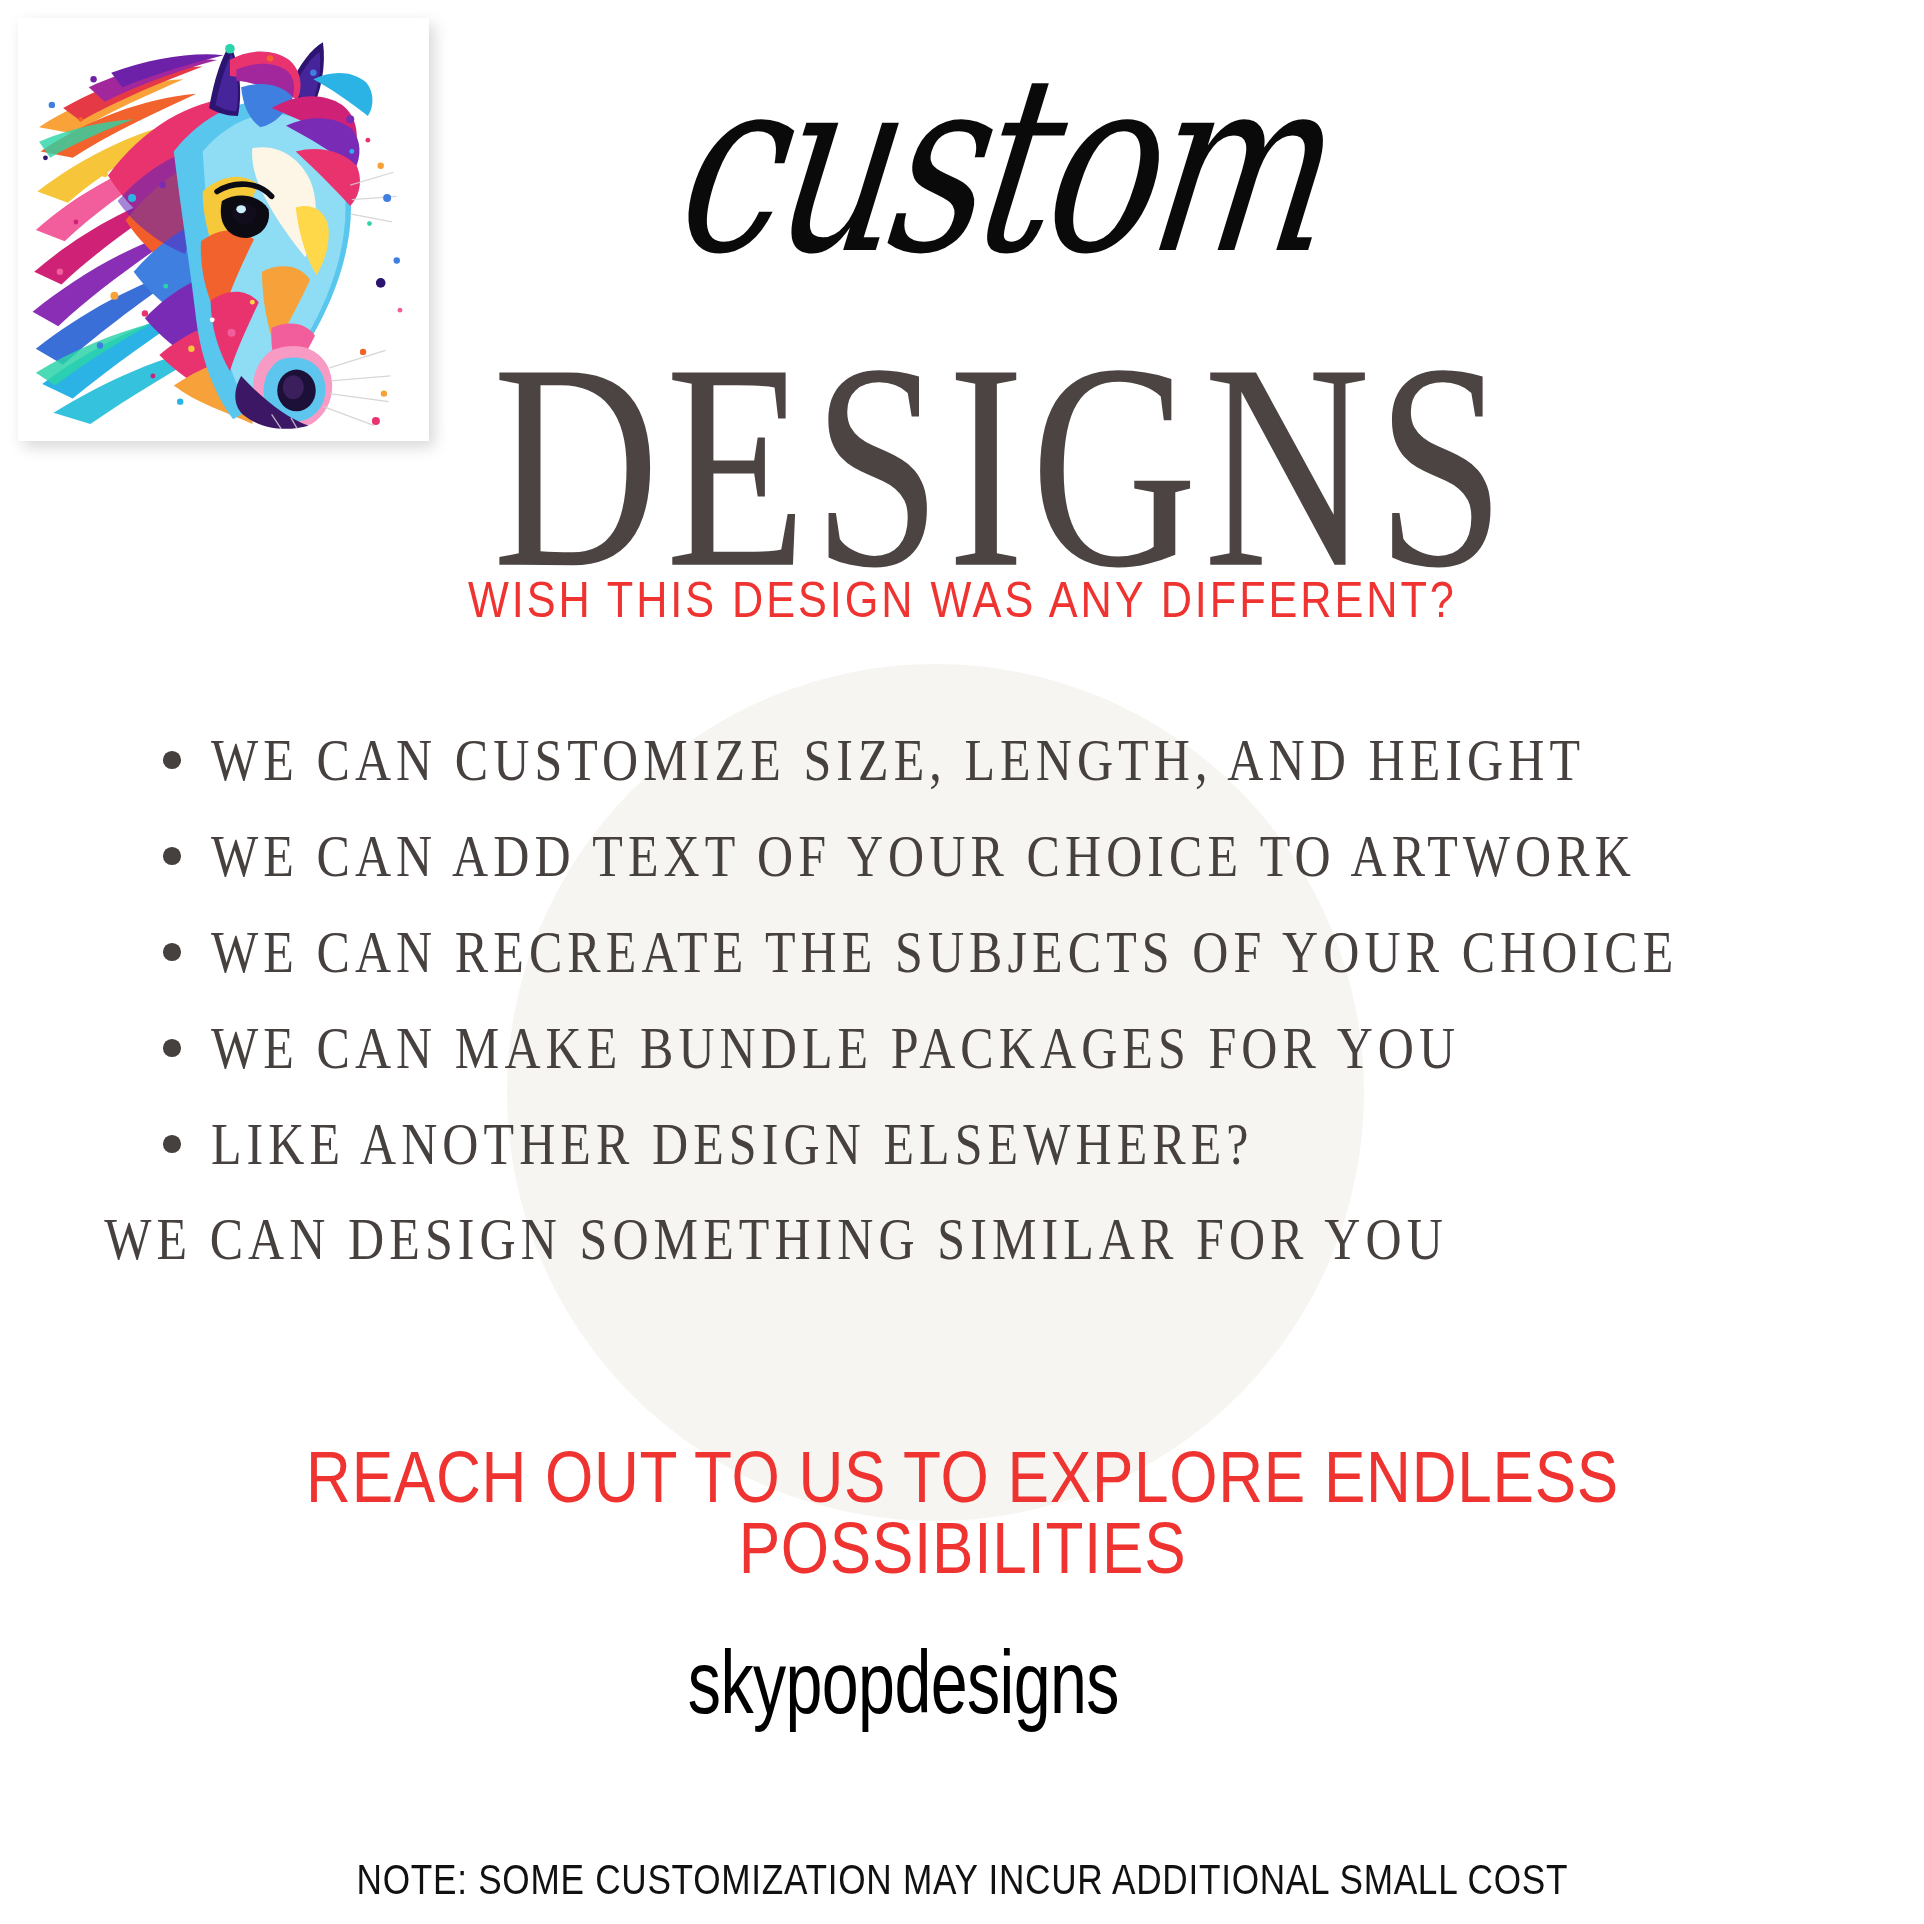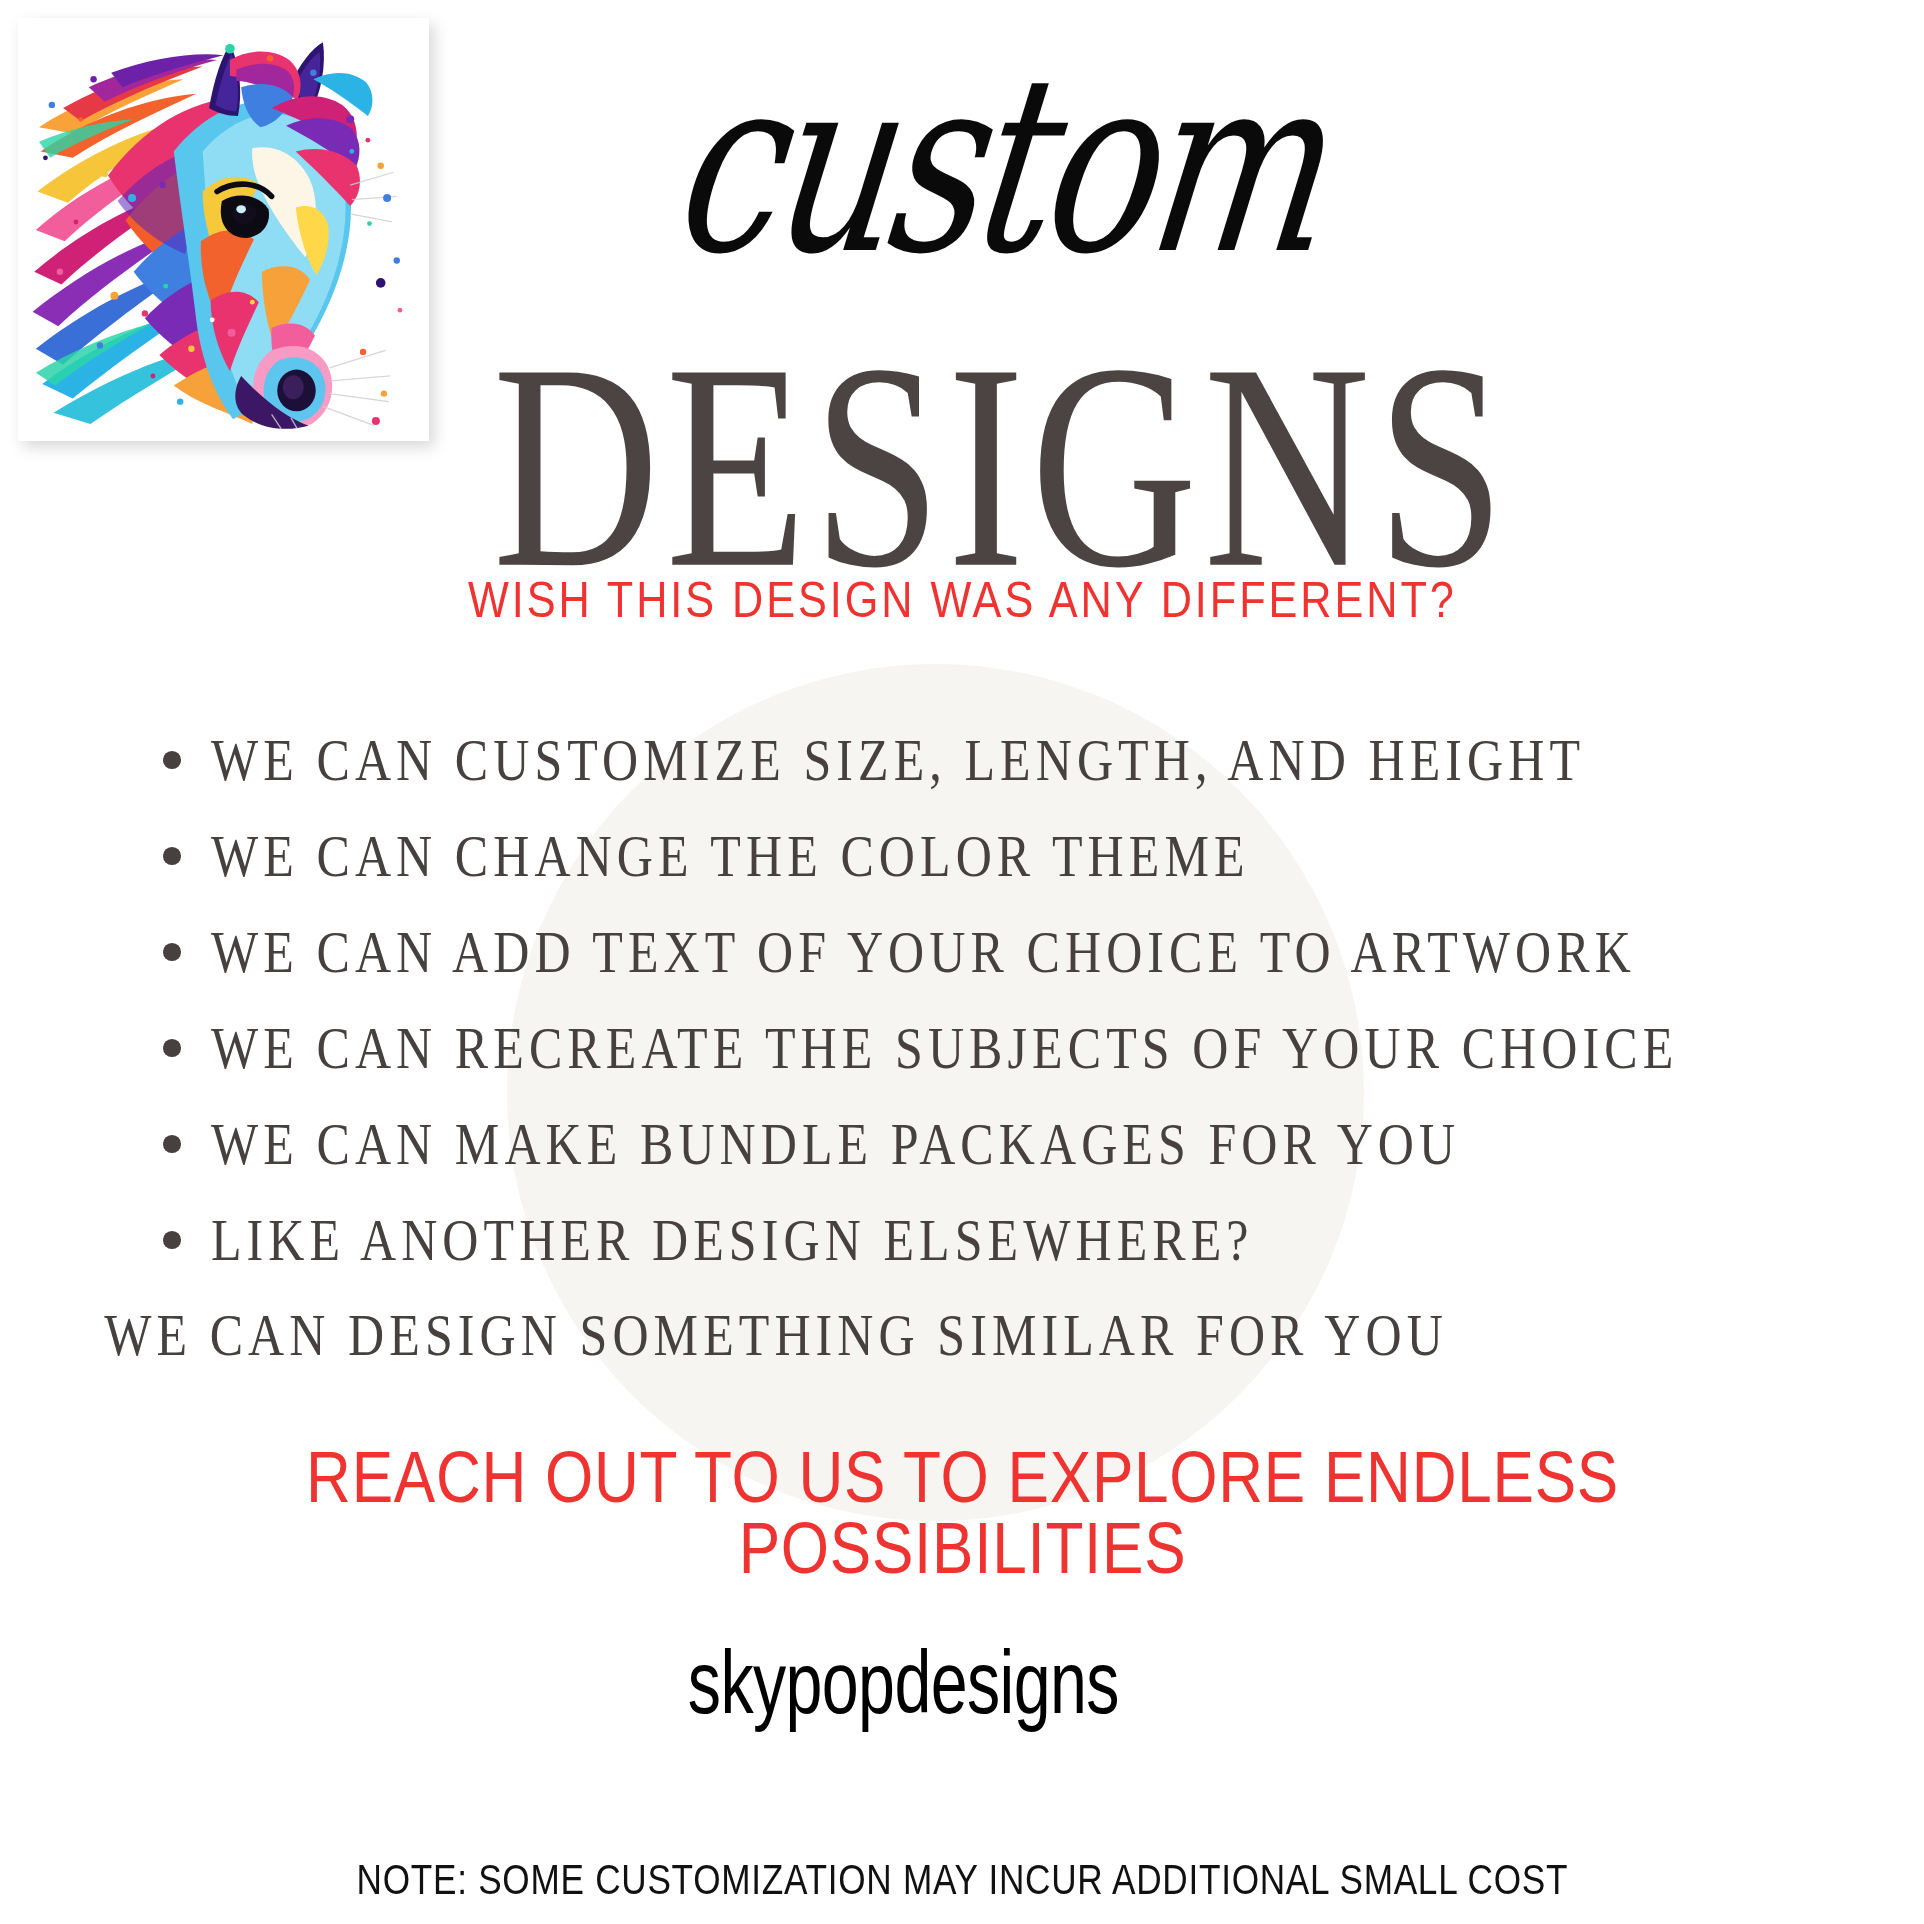--- a/index.html
+++ b/index.html
@@ -384,24 +384,20 @@
     <span class="tagline-text">WISH  THIS  DESIGN  WAS ANY DIFFERENT?</span>
   </div>
 
   <div id="benefits">
 
     <div class="benefit-row">
       <span class="benefit-bullet"></span>
       <span class="benefit-label">WE CAN CUSTOMIZE SIZE, LENGTH, AND HEIGHT</span>
     </div>
 
-    <div class="benefit-row">
-      <span class="benefit-bullet"></span>
-      <span class="benefit-label">WE CAN CHANGE THE COLOR THEME</span>
-    </div>
 
     <div class="benefit-row">
       <span class="benefit-bullet"></span>
       <span class="benefit-label">WE CAN ADD TEXT OF YOUR CHOICE TO ARTWORK</span>
     </div>
 
     <div class="benefit-row">
       <span class="benefit-bullet"></span>
       <span class="benefit-label">WE CAN RECREATE THE SUBJECTS OF YOUR CHOICE</span>
     </div>

